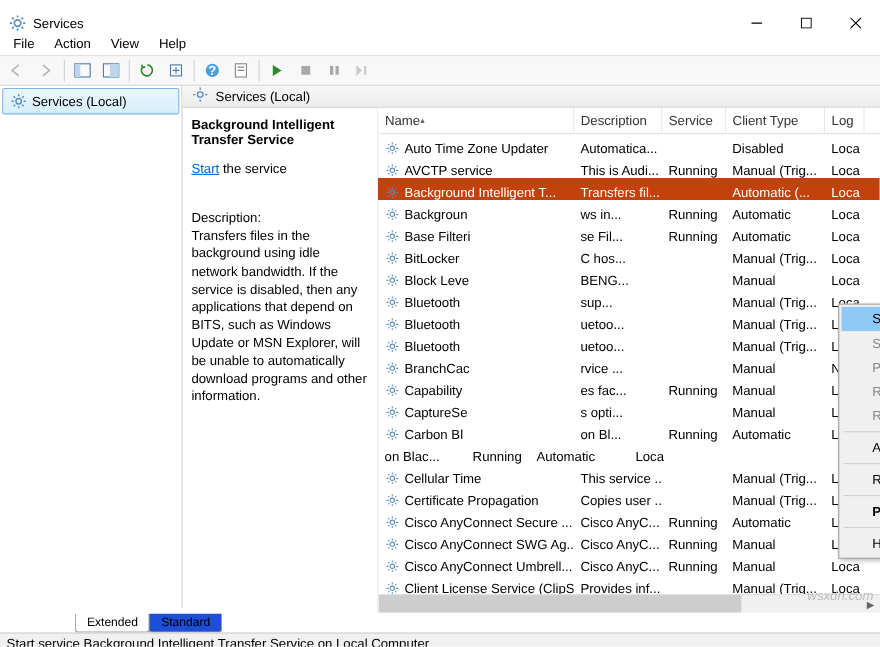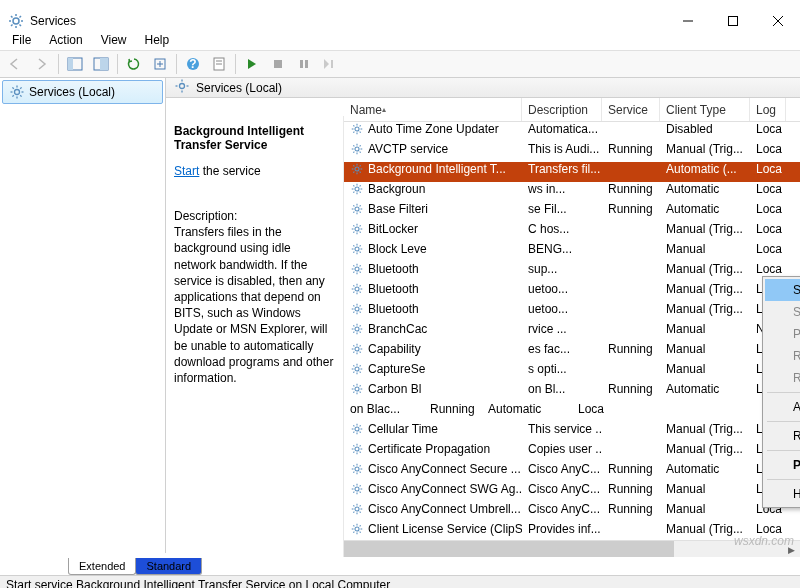--- a/index.html
+++ b/index.html
@@ -20,31 +20,31 @@
 
 .body { display: flex; height: 475px; }
 .treepane { width: 166px; border-right: 1px solid #d0d0d0; background: #fff; padding: 2px; }
 .treenode { display: flex; align-items: center; gap: 4px; padding: 3px 6px; background: linear-gradient(#eaf6fd, #d7effc); border: 1px solid #7eb4ea; border-radius: 2px;}
 .treenode .gear { width: 16px; height: 16px; }
 
 .listpane { flex: 1; display: flex; flex-direction: column; }
 .listhdr { height: 28px; background: linear-gradient(#f7f7f7, #ececec); border-bottom: 1px solid #d0d0d0; display: flex; align-items: center; padding: 0 8px; gap: 6px; }
 
 .listbody { flex: 1; display: flex; }
-.detailpane { width: 178px; padding: 8px 8px 8px 8px; border-right: 1px solid #e8e8e8; margin-top: 18px; }
+.detailpane { width: 178px; padding: 8px 8px 8px 8px; border-right: 1px solid #e8e8e8; }
 .detailpane .dtitle { font-weight: bold; margin-bottom: 12px; }
 .detailpane .dlink { color: #0066cc; text-decoration: underline; cursor: pointer; }
 .detailpane .ddesc { margin-top: 30px; line-height: 1.35; }
 
 .gridwrap { flex: 1; position: relative; overflow: hidden; }
 .gridhdr { display: flex; height: 24px; background: #fff; border-bottom: 1px solid #e0e0e0; position: sticky; top:0;}
 .gridhdr .col { border-right: 1px solid #e8e8e8; padding: 4px 6px; color: #333; white-space: nowrap; overflow: hidden; display: flex; align-items: center; gap: 0; }
 
 .rows { overflow-y: auto; height: 418px;}
-.row { display: flex; height: 20px; align-items: flex-start; }
+.row { display: flex; height: 20px; align-items: flex-end; }
 .row.selected { background: #c2410c; color: #fff; }
 .row .cell { padding: 0 6px; white-space: nowrap; overflow: hidden; text-overflow: ellipsis; display: flex; align-items: center; gap: 4px; }
 .row .gear { width: 14px; height: 14px; flex-shrink: 0; }
 
 .c-name { width: 178px; }
 .c-desc { width: 80px; }
 .c-status { width: 58px; }
 .c-startup { width: 90px; }
 .c-logon { width: 36px; }
 

